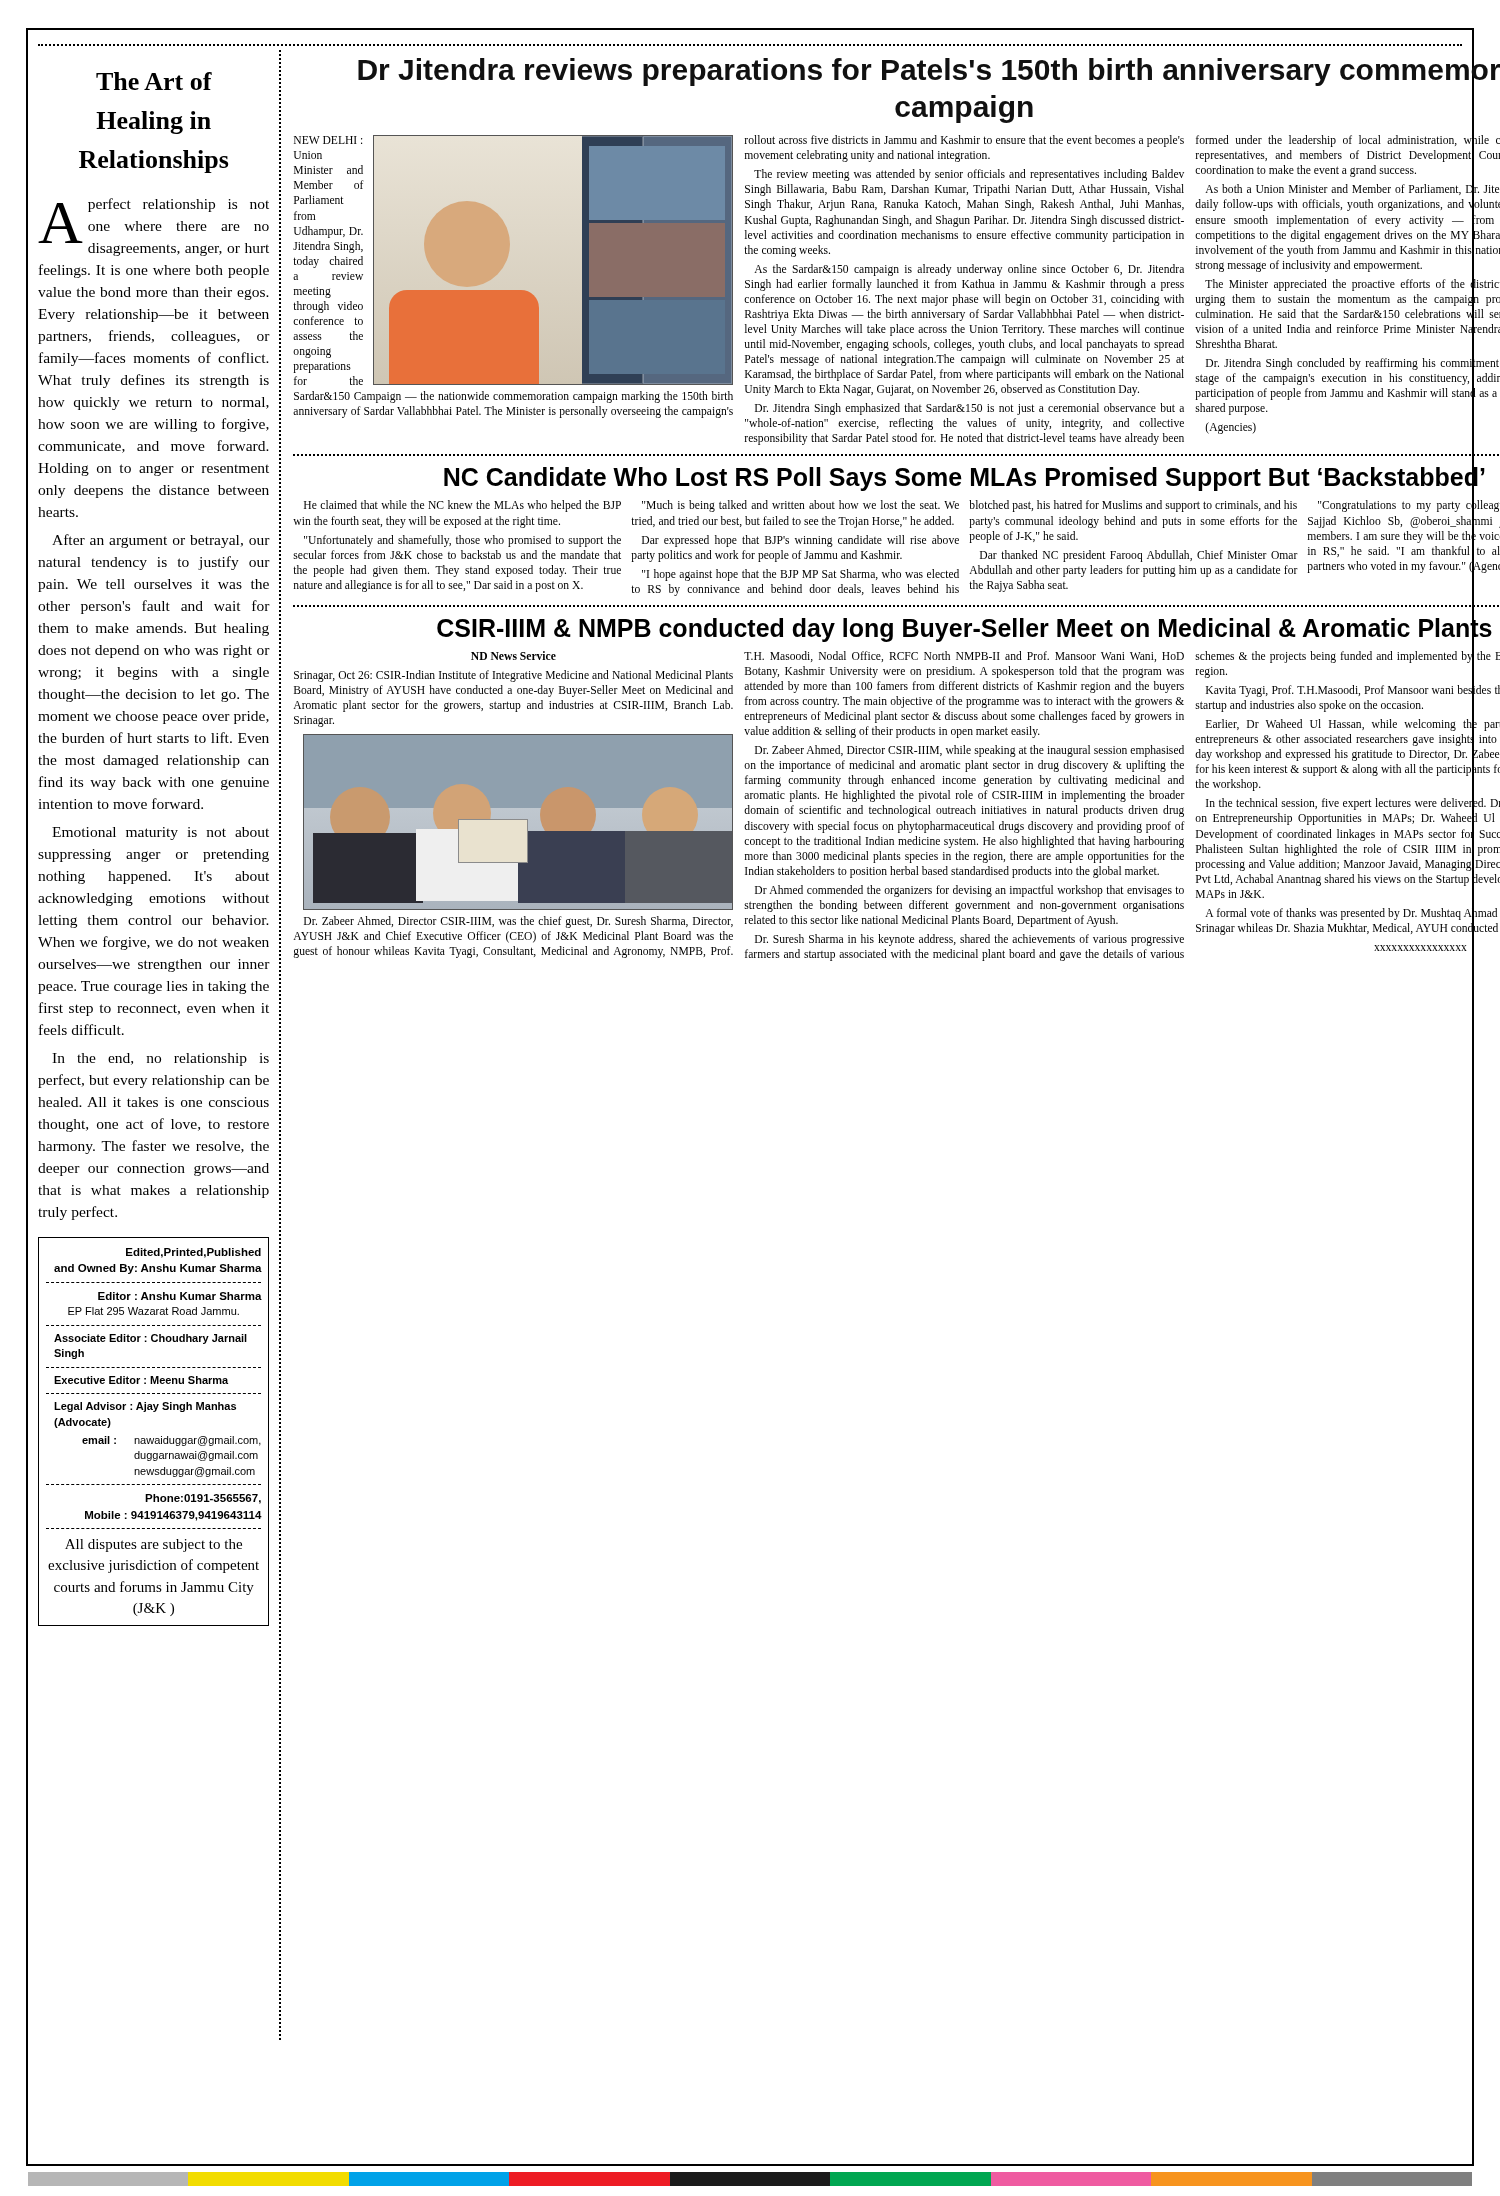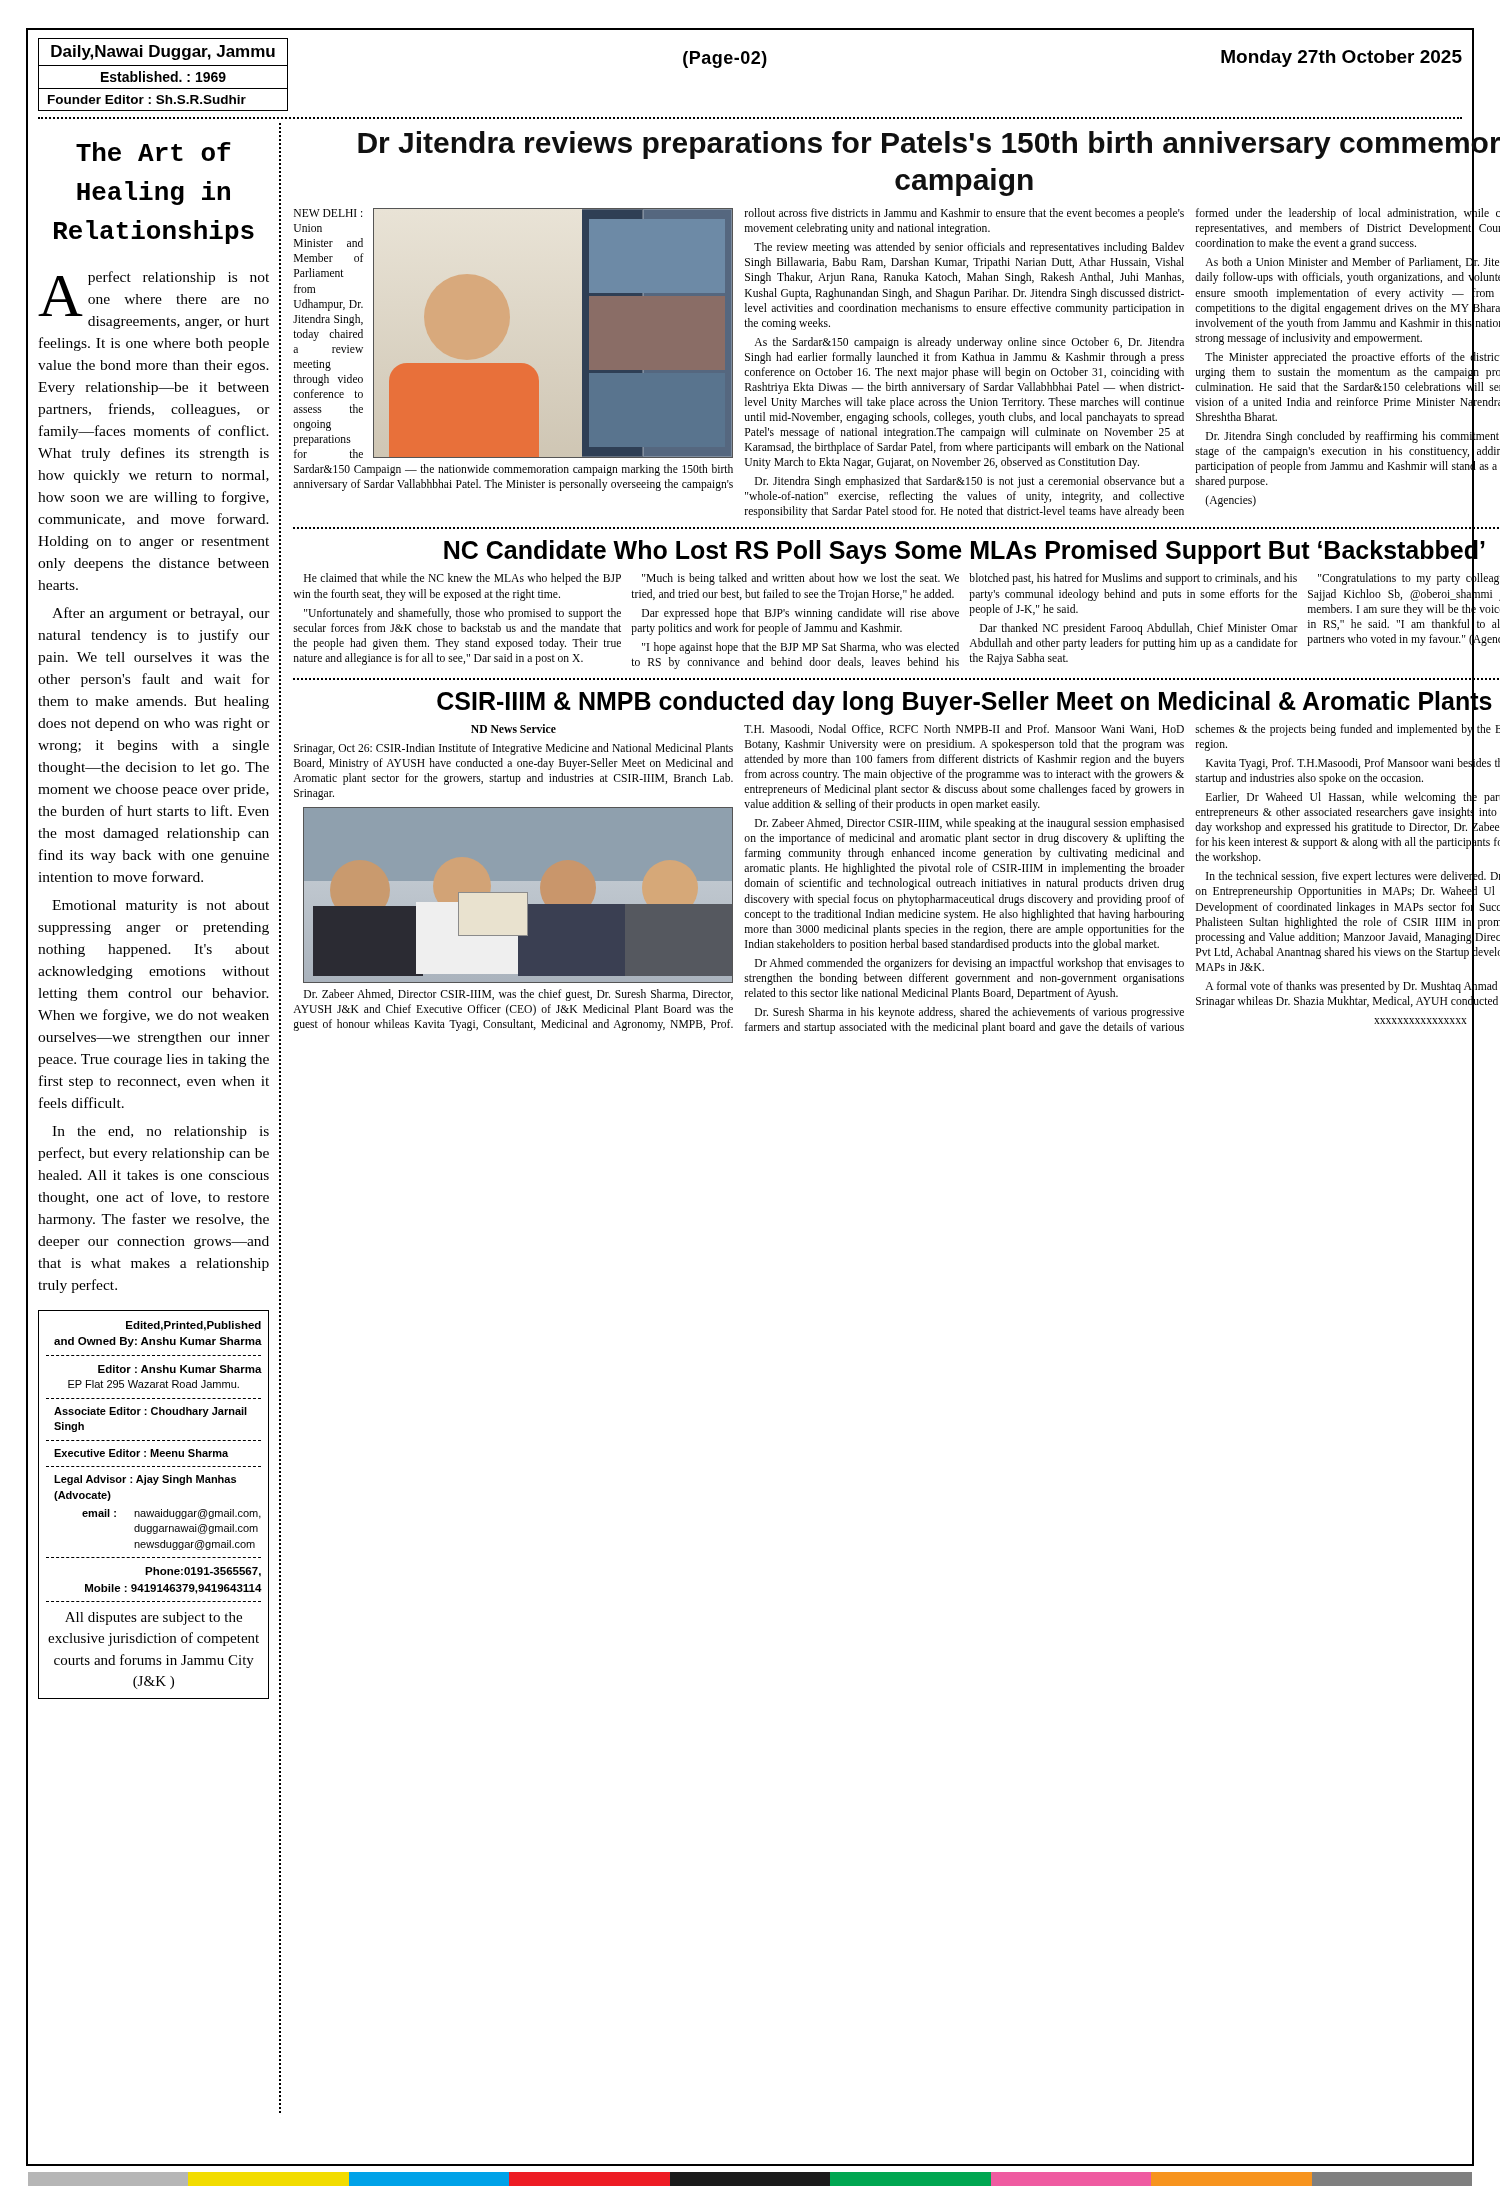--- a/index.html
+++ b/index.html
@@ -31,21 +31,21 @@
   .mh-date { font-family:"Liberation Sans", sans-serif; font-weight:bold; font-size:19px; }
 
   .rule-dotted { border-bottom:2px dotted #000; margin:6px 0 0 0; }
 
   
   .content { display:flex; gap:0; margin-top:4px; height:1990px; }
   .col-left { width:252px; padding-right:10px; border-right:2px dotted #000; }
   .col-mid  { flex:1; padding:0 12px; border-right:2px dotted #000; }
 
   
-  .art-head { text-align:center; font-family:Liberation Mono, monospace; font-weight:bold; font-size:26px; line-height:1.5; margin:12px 0 14px 0; }
+  .art-head { text-align:center; font-family:Liberation Serif, serif; font-weight:bold; font-size:26px; line-height:1.5; margin:12px 0 14px 0; }
   .lead { font-size:15.5px; line-height:1.42; text-align:justify; hyphens:auto; }
   .lead p { margin:0 0 6px 0; text-indent:14px; }
   .lead p.first { text-indent:0; }
   .dropcap { float:left; font-size:62px; line-height:50px; padding:4px 5px 0 0; font-family:"Liberation Serif", serif; }
 
   .imprint { border:1.5px solid #000; margin-top:14px; padding:6px 7px; font-family:"Liberation Sans", sans-serif; font-size:11px; line-height:1.42; }
   .imprint .c { text-align:right; font-weight:bold; font-size:11.5px; }
   .imprint .just { text-align:justify; margin-top:4px; font-family:"Liberation Serif", serif; font-size:11.5px;}
   .imprint .b { font-weight:bold; }
   .dash { border-top:1px dashed #000; margin:5px 0; }
@@ -77,33 +77,20 @@
   
   .colorbar { position:absolute; left:0; right:0; bottom:-22px; height:14px; display:flex; }
   .colorbar div { flex:1; }
 </style>
 </head>
 <body>
 
 <div class="page">
  <div class="frame">
 
-  <div class="masthead">
-    <div class="mh-left">
-      <div class="mh-box mh-title">Daily,Nawai Duggar, Jammu</div>
-      <div class="mh-box mh-est">Established. : 1969</div>
-      <div class="mh-box mh-founder">Founder Editor :  Sh.S.R.Sudhir</div>
-    </div>
-    <div class="mh-center">
-      <div class="mh-page">(Page-02)</div>
-    </div>
-    <div class="mh-right">
-      <div class="mh-date">Monday 27th October 2025</div>
-    </div>
-  </div>
 
   <div class="rule-dotted"></div>
 
   <div class="content">
 
     <div class="col-left">
       <div class="art-head">
         <div>The Art of</div>
         <div>Healing in</div>
         <div>Relationships</div>

